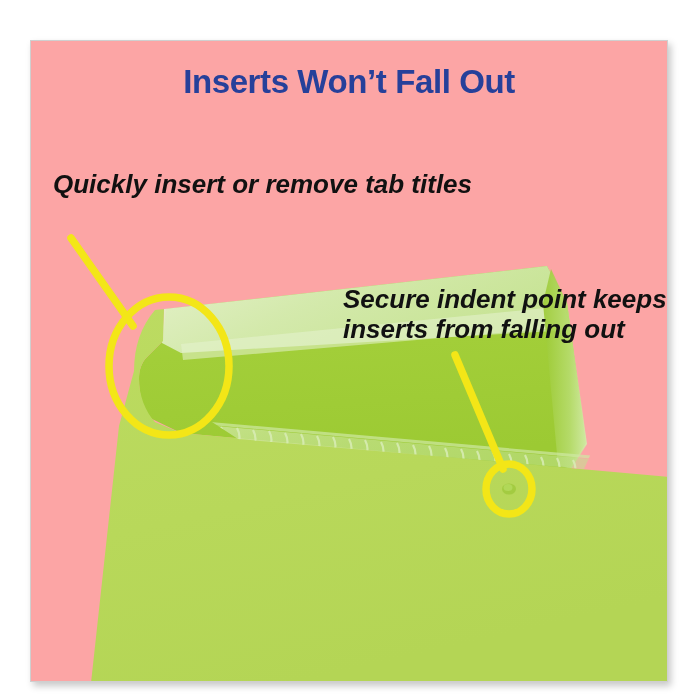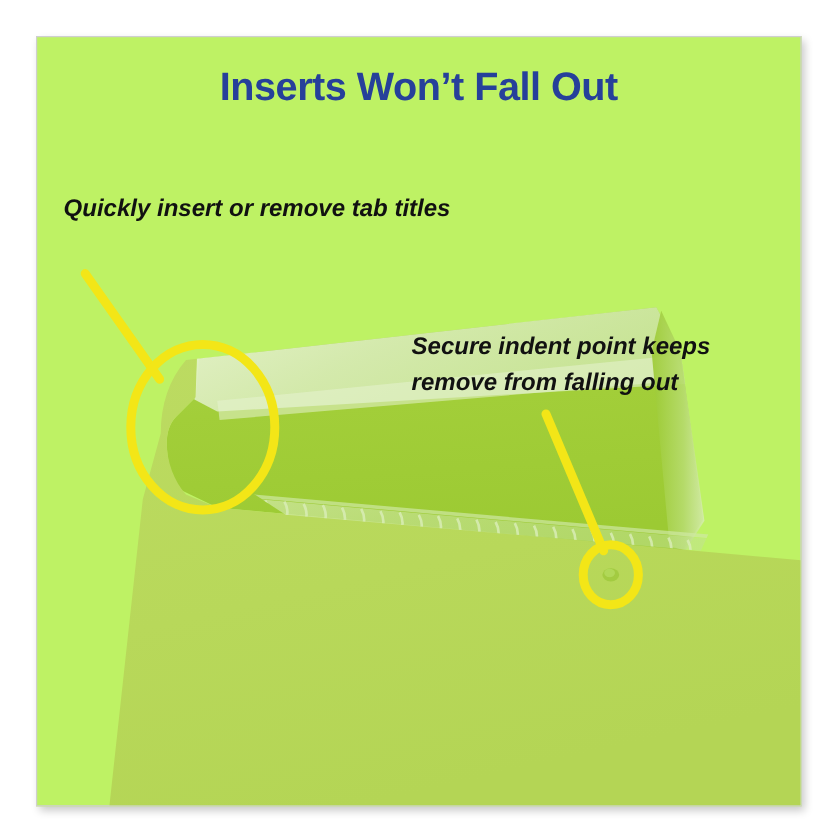--- a/index.html
+++ b/index.html
@@ -16,24 +16,24 @@
     position: relative;
     width: 700px;
     height: 700px;
     background: #ffffff;
   }
 
   
   .card {
     position: absolute;
     left: 30px;
-    top: 30px;
+    top: 40px;
     width: 638px;
     height: 642px;
-    background: #bef264;
+    background: #fca5a5;
     border: 1px solid #cfcfcf;
     box-sizing: border-box;
     box-shadow: 3px 4px 7px rgba(0,0,0,0.22);
     overflow: hidden;
   }
 
   
   .headline {
     position: absolute;
     left: 0;
@@ -47,21 +47,21 @@
     color: #26409a;
     white-space: nowrap;
   }
 
   
   .callout {
     position: absolute;
     font-family: "Liberation Sans", sans-serif;
     font-style: italic;
     font-weight: bold;
-    font-size: 20px;
+    font-size: 26px;
     line-height: 30px;
     color: #111111;
     white-space: nowrap;
   }
   .callout-left  { left: 22px;  top: 128px; text-align: left; }
   .callout-right { left: 312px; top: 243px; text-align: left; }
 
   
   .photo {
     position: absolute;
@@ -226,17 +226,17 @@
     </div>
 
     <div class="headline">Inserts Won’t Fall Out</div>
 
     <div class="callout callout-left">
       <div>Quickly insert or remove tab titles</div>
     </div>
 
     <div class="callout callout-right">
       <div>Secure indent point keeps</div>
-      <div>remove from falling out</div>
+      <div>inserts from falling out</div>
     </div>
 
   </div>
 </div>
 
 </body></html>

